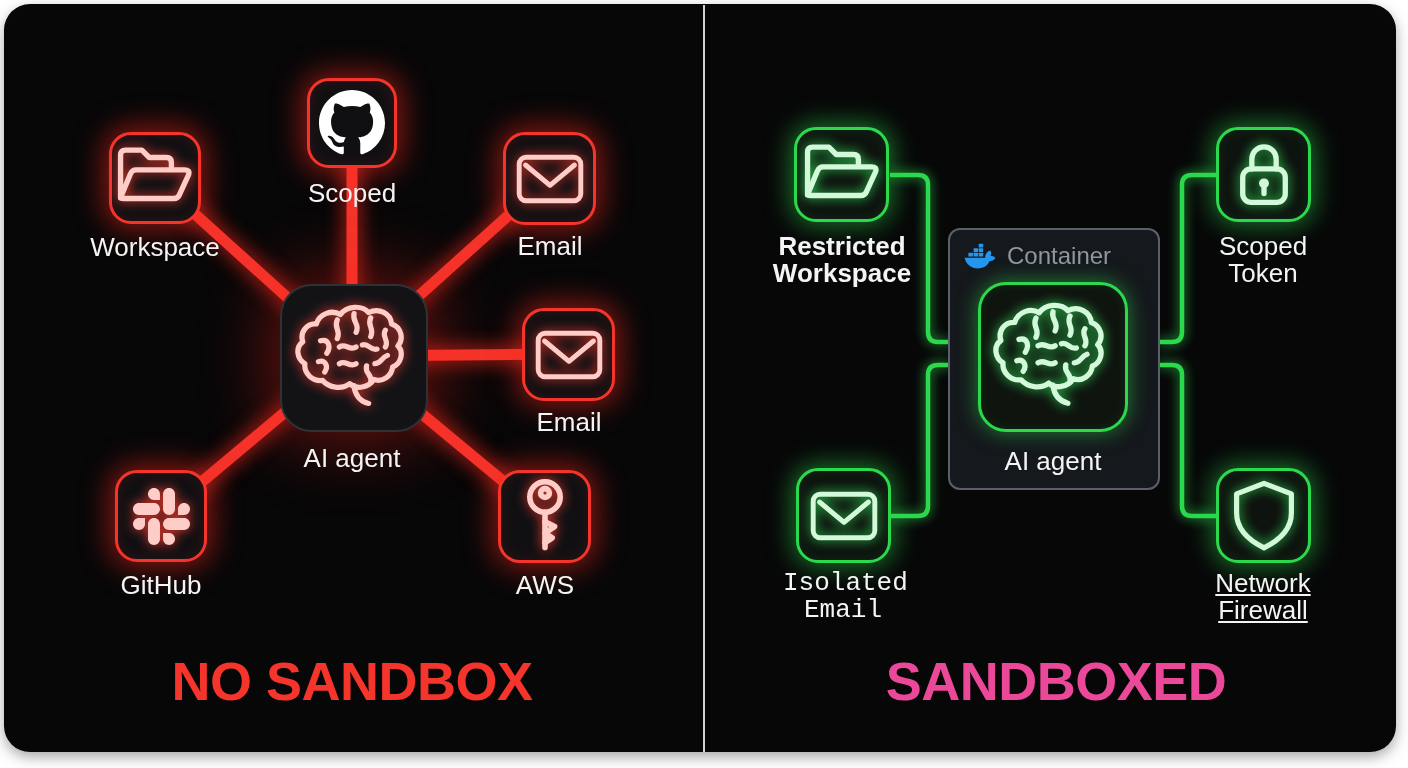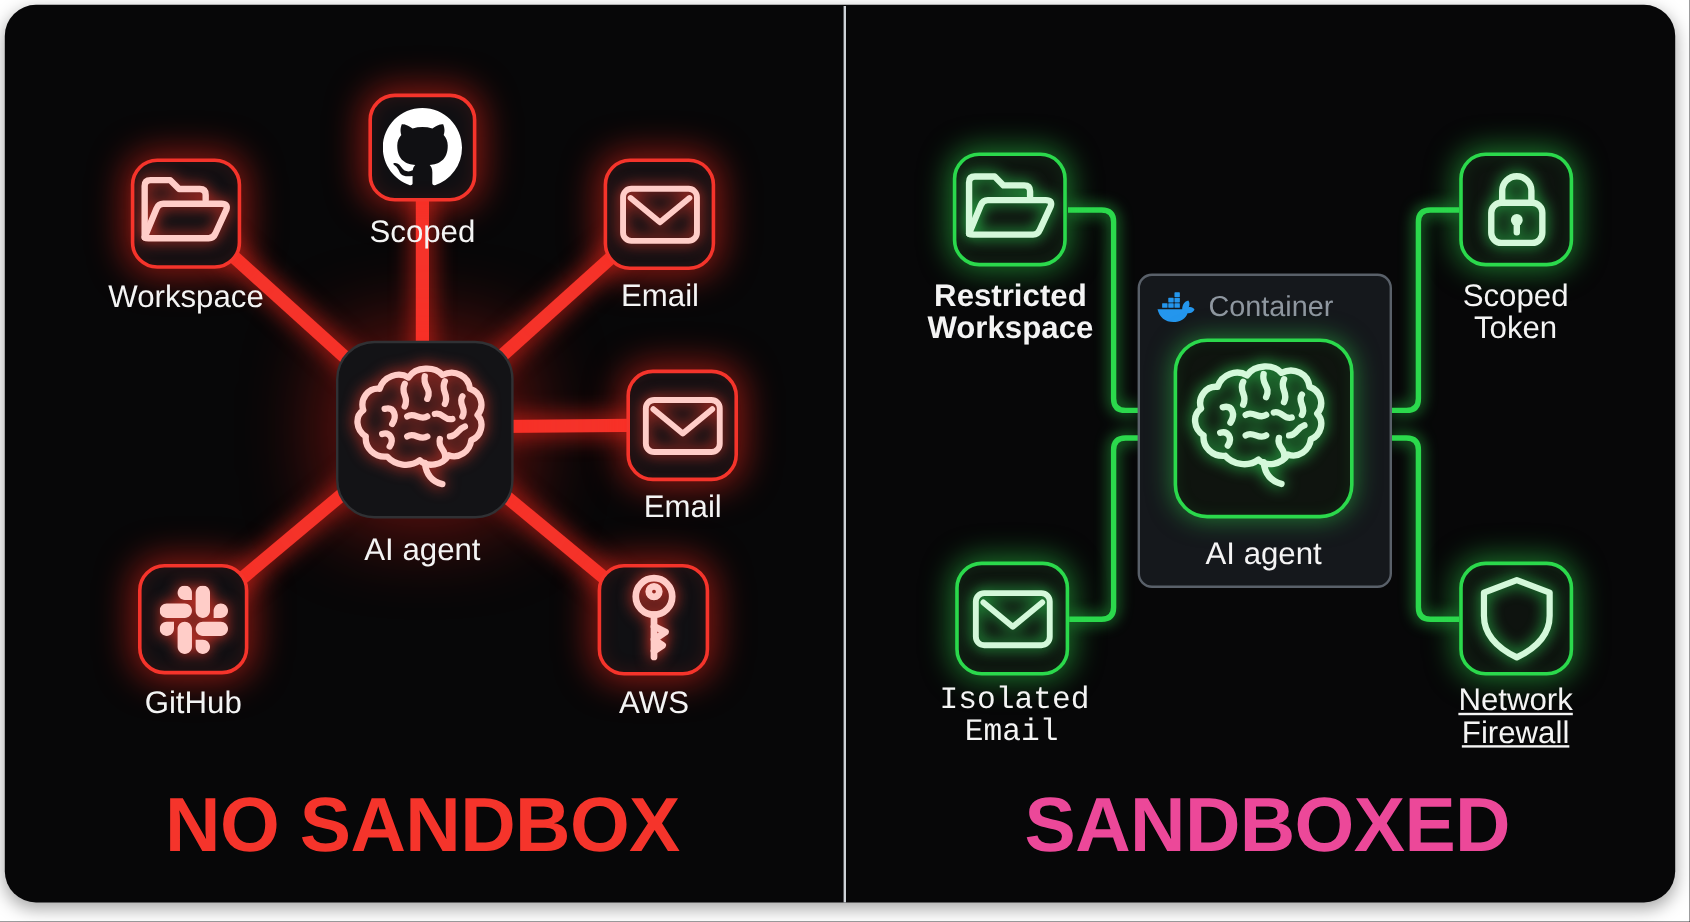--- a/index.html
+++ b/index.html
@@ -15,21 +15,21 @@
   .node-red{background:#101013;border:3.5px solid #f5342b;border-radius:22px;
     box-shadow:0 0 28px 6px rgba(255,40,28,0.5), inset 0 0 16px rgba(255,40,28,0.12);}
   .node-green{background:#0e130f;border:3px solid #2bd94c;border-radius:22px;
     box-shadow:0 0 24px 4px rgba(46,217,76,0.5), inset 0 0 14px rgba(46,217,76,0.10);}
   .icon-red{color:#ffcdc8;filter:drop-shadow(0 0 6px rgba(255,60,45,0.95));}
   .icon-green{color:#d4f8da;filter:drop-shadow(0 0 6px rgba(50,230,90,0.95));}
   .center-node{position:absolute;background:#131316;border:2px solid #303134;border-radius:32px;
     display:flex;align-items:center;justify-content:center;
     box-shadow:0 0 70px 8px rgba(255,35,25,0.4);}
   .label{position:absolute;color:#f4f4f4;font-size:26px;text-align:center;transform:translateX(-50%);line-height:27px;}
-  .title{position:absolute;transform:translateX(-50%);font-weight:bold;font-size:64px;letter-spacing:-0.5px;text-align:center;}
+  .title{position:absolute;transform:translateX(-50%);font-weight:bold;font-size:54px;letter-spacing:-0.5px;text-align:center;}
   #title-left{color:#f5342b;}
   #title-right{color:#ec4899;}
   #container-box{position:absolute;left:948px;top:228px;width:212px;height:262px;background:#15181c;
     border:2px solid #596069;border-radius:12px;box-sizing:border-box;}
   #container-head{position:absolute;left:0;top:12px;width:100%;display:flex;align-items:center;justify-content:flex-start;padding-left:12px;gap:9px;box-sizing:border-box;}
   #container-label{color:#8f97a0;font-size:24px;}
   #inner-node{position:absolute;left:978px;top:282px;width:150px;height:150px;background:#0f140f;
     border:3px solid #2bd94c;border-radius:28px;display:flex;align-items:center;justify-content:center;box-sizing:border-box;
     box-shadow:0 0 20px 1px rgba(46,217,76,0.5), inset 0 0 12px rgba(46,217,76,0.10);}
 </style>

